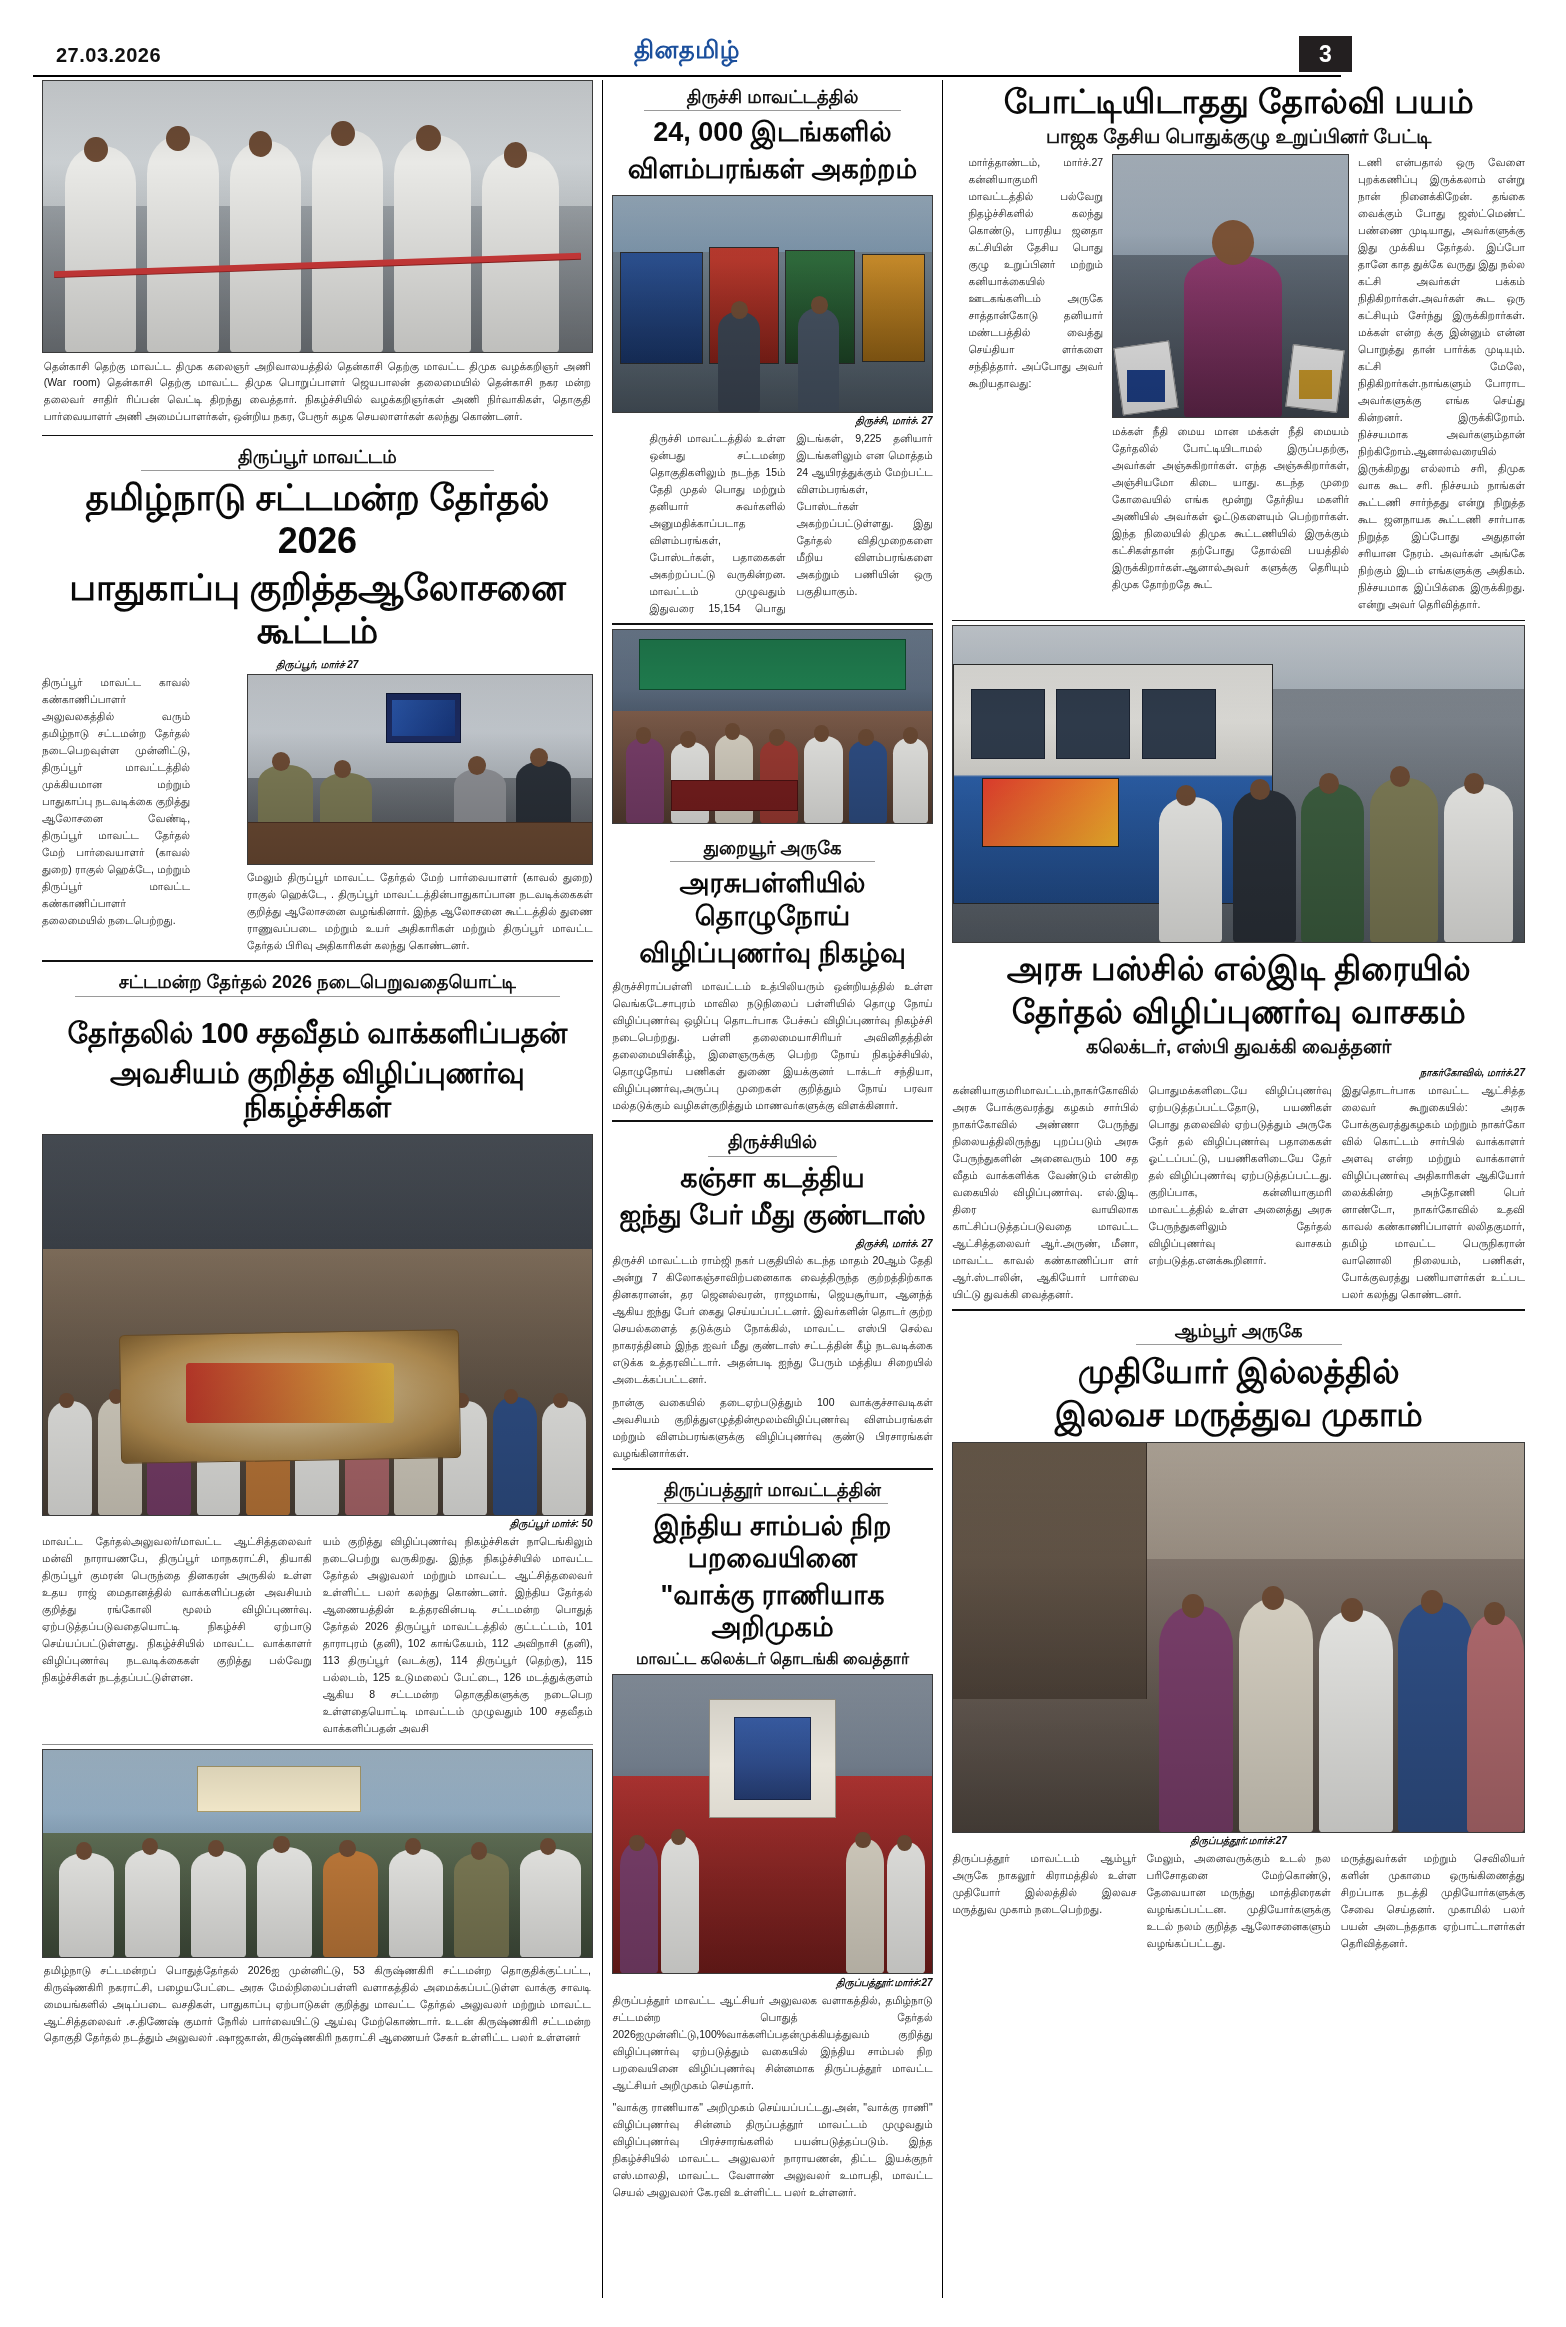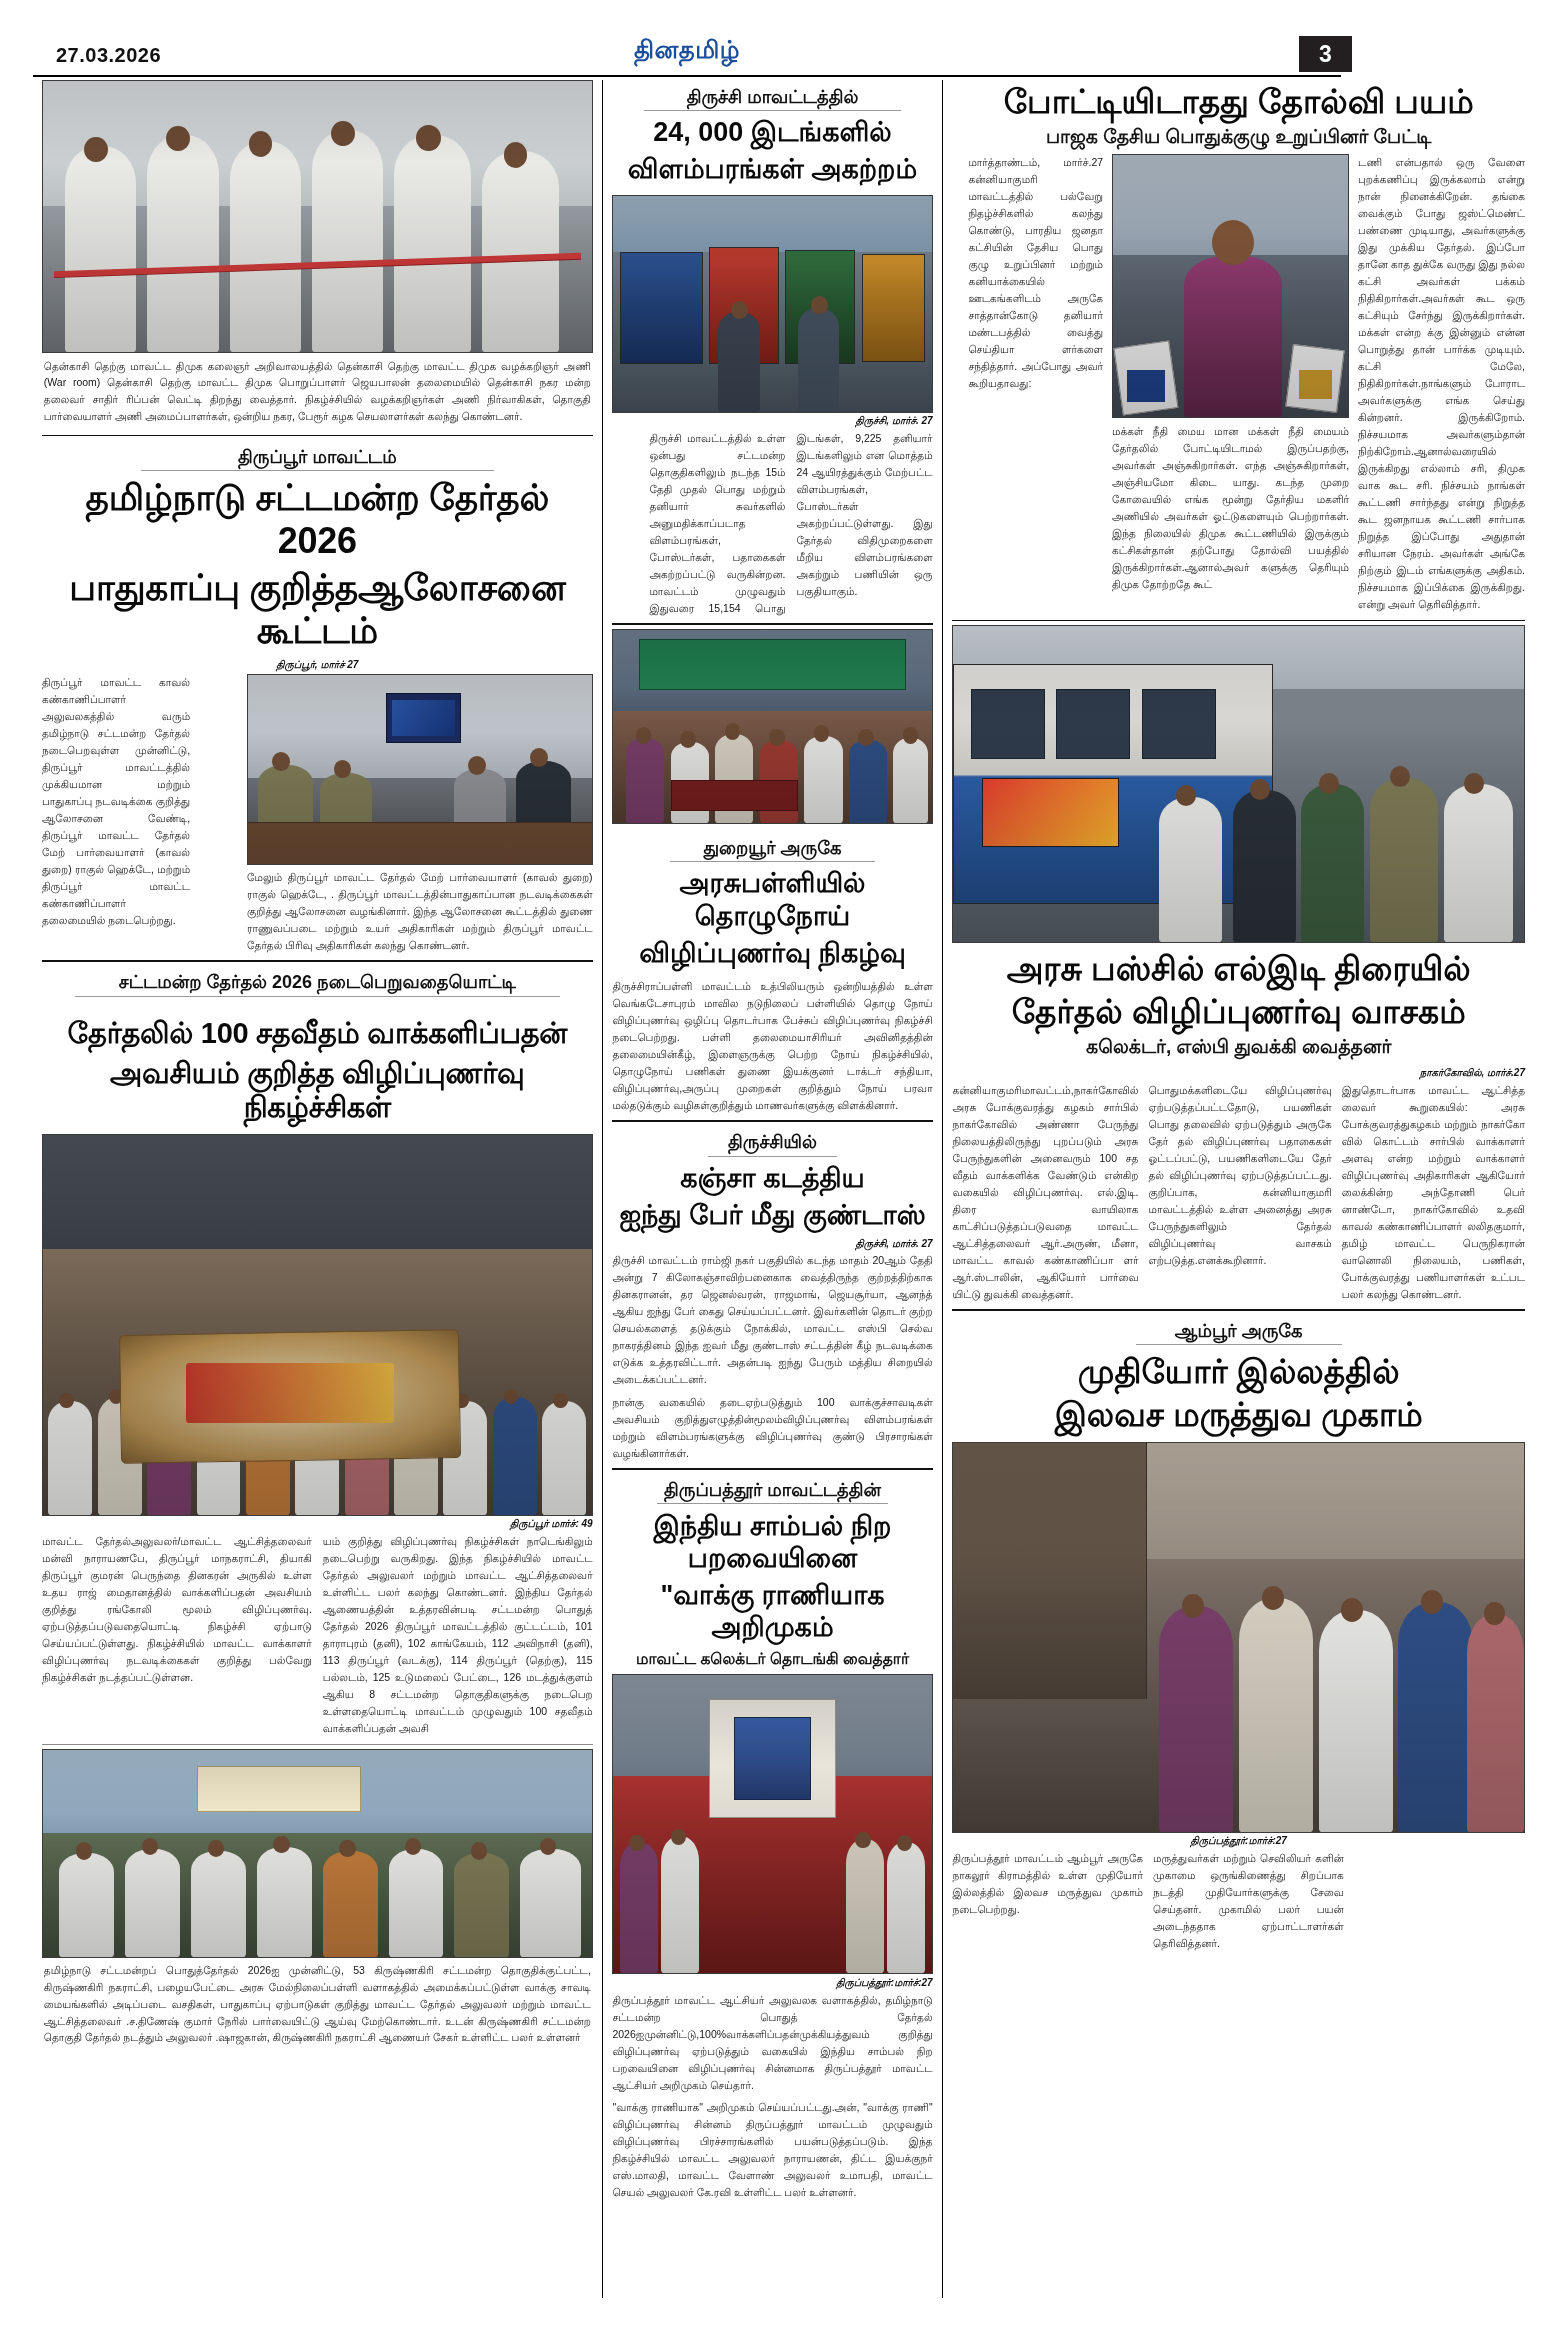--- a/index.html
+++ b/index.html
@@ -264,21 +264,21 @@
           <div class="fig f-blue" style="left:82%;width:8%;height:31%"></div>
           <div class="head" style="left:84%;bottom:29%;width:14.5px;height:15.5px"></div>
           <div class="fig f-white" style="left:91%;width:8%;height:30%"></div>
           <div class="head" style="left:93%;bottom:28%;width:14.5px;height:15.5px"></div>
           <div style="position:absolute;left:14%;top:52%;width:62%;height:34%;background:radial-gradient(ellipse at center,#e5d8b6,#b58f52 70%,#7d5e30);border-radius:5.5px;transform:rotate(-1deg);border:1.8px solid #6f5128"></div>
           <div style="position:absolute;left:26%;top:60%;width:38%;height:16%;background:linear-gradient(90deg,#c0392b,#e0b341);border-radius:3.6px"></div>
         </div>
         <div class="vignette"></div>
       </div>
 
-      <div class="dateline">திருப்பூர் மார்ச்: 49</div>
+      <div class="dateline">திருப்பூர் மார்ச்: 50</div>
       <div style="display:flex;gap:11px;align-items:flex-start;">
         <div style="width:50%">
             <div class="body">மாவட்ட தேர்தல்அலுவலர்/மாவட்ட ஆட்சித்தலைவர் மன்வி நாராயணபே, திருப்பூர் மாநகராட்சி, தியாகி திருப்பூர் குமரன் பெருந்தை தினகரன் அருகில் உள்ள உதய ராஜ் மைதானத்தில் வாக்களிப்பதன் அவசியம் குறித்து ரங்கோலி மூலம் விழிப்புணர்வு. ஏற்படுத்தப்படுவதையொட்டி நிகழ்ச்சி ஏற்பாடு செய்யப்பட்டுள்ளது. நிகழ்ச்சியில் மாவட்ட வாக்காளர் விழிப்புணர்வு நடவடிக்கைகள் குறித்து பல்வேறு நிகழ்ச்சிகள் நடத்தப்பட்டுள்ளன.</div>
           </div>
         <div style="width:50%">
             <div class="body">யம் குறித்து விழிப்புணர்வு நிகழ்ச்சிகள் நாடெங்கிலும் நடைபெற்று வருகிறது. இந்த நிகழ்ச்சியில் மாவட்ட தேர்தல் அலுவலர் மற்றும் மாவட்ட ஆட்சித்தலைவர் உள்ளிட்ட பலர் கலந்து கொண்டனர். இந்திய தேர்தல் ஆணையத்தின் உத்தரவின்படி சட்டமன்ற பொதுத் தேர்தல் 2026 திருப்பூர் மாவட்டத்தில் குட்டட்டம், 101 தாராபுரம் (தனி), 102 காங்கேயம், 112 அவிநாசி (தனி), 113 திருப்பூர் (வடக்கு), 114 திருப்பூர் (தெற்கு), 115 பல்லடம், 125 உடுமலைப் பேட்டை, 126 மடத்துக்குளம் ஆகிய 8 சட்டமன்ற தொகுதிகளுக்கு நடைபெற உள்ளதையொட்டி மாவட்டம் முழுவதும் 100 சதவீதம் வாக்களிப்பதன் அவசி</div>
           </div>
       </div>
 
       <div class="hr thin" style="margin-top:7.3px"></div>
@@ -503,19 +503,22 @@
         </div>
         <div class="vignette"></div>
       </div>
 
       <div class="dateline c">திருப்பத்தூர்:மார்ச்:27</div>
       <div style="display:flex;gap:10px;align-items:flex-start;">
         <div style="width:33.3%">
             <div class="body">திருப்பத்தூர் மாவட்டம் ஆம்பூர் அருகே நாகலூர் கிராமத்தில் உள்ள முதியோர் இல்லத்தில் இலவச மருத்துவ முகாம் நடைபெற்றது.</div>
           </div>
         <div style="width:33.3%">
+            <div class="body">மேலும், அனைவருக்கும் உடல் நல பரிசோதனை மேற்கொண்டு, தேவையான மருந்து மாத்திரைகள் வழங்கப்பட்டன. முதியோர்களுக்கு உடல் நலம் குறித்த ஆலோசனைகளும் வழங்கப்பட்டது.</div>
+          </div>
+        <div style="width:33.3%">
             <div class="body">மருத்துவர்கள் மற்றும் செவிலியர் களின் முகாமை ஒருங்கிணைத்து சிறப்பாக நடத்தி முதியோர்களுக்கு சேவை செய்தனர். முகாமில் பலர் பயன் அடைந்ததாக ஏற்பாட்டாளர்கள் தெரிவித்தனர்.</div>
           </div>
       </div>
     </div>
   </div>
 </div>
 
 
 </body></html>

